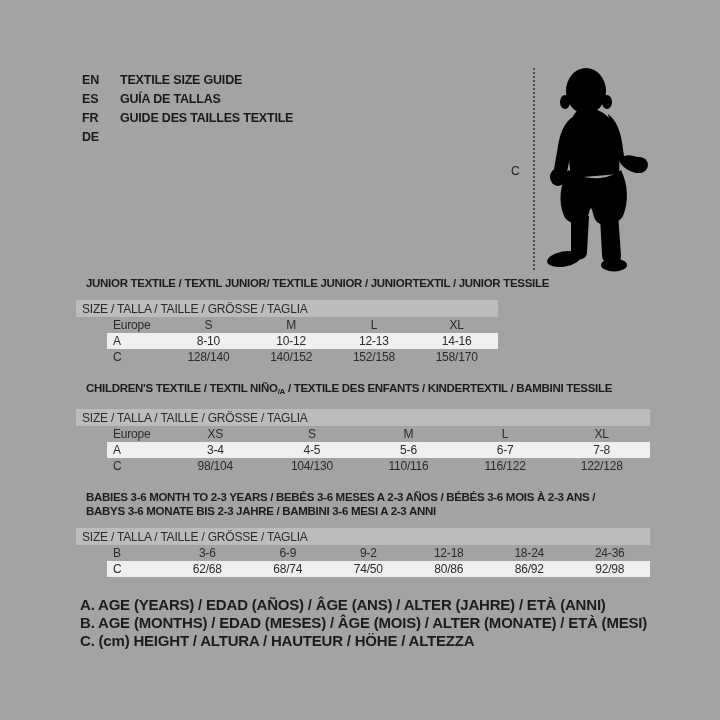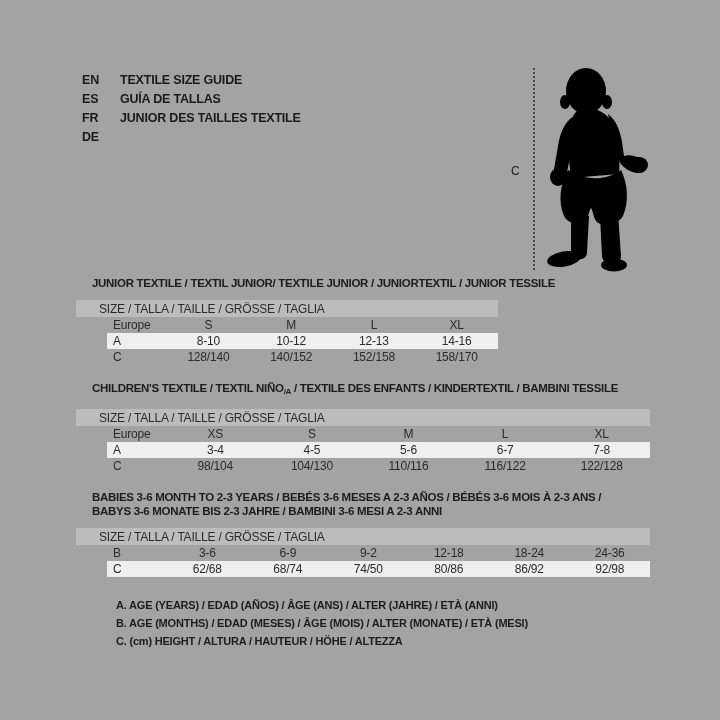--- a/index.html
+++ b/index.html
@@ -14,56 +14,56 @@
   .lang-label{font-size:12.5px;font-weight:bold;letter-spacing:-0.2px;white-space:nowrap;}
   
   .figure{position:absolute;left:505px;top:46px;width:180px;height:240px;}
   .height-line{position:absolute;left:28px;top:22px;height:202px;width:0;border-left:2px dotted #4a4a4a;}
   .height-label{position:absolute;left:6px;top:118px;font-size:12px;letter-spacing:-0.2px;color:#222;}
   .baby-svg{position:absolute;left:35px;top:4px;}
   
   .content{position:absolute;left:76px;top:276px;width:574px;}
   .sec-title{
     font-size:11.5px;font-weight:bold;letter-spacing:-0.3px;line-height:14px;
-    margin:0 0 9px 16px;white-space:nowrap;color:#1c1c1c;
+    margin:0 0 9px 10px;white-space:nowrap;color:#1c1c1c;
   }
   .sec-title .subsc{font-size:8px;vertical-align:-2px;}
   .stable{margin-bottom:16px;}
   .t-narrow{width:422px;}
   .t-wide{width:574px;}
   .thead{
     height:18px;background:#bcbcbc;border-top:1px solid #a3a3a3;
-    display:flex;align-items:center;padding-left:23px;box-sizing:border-box;
+    display:flex;align-items:center;padding-left:6px;box-sizing:border-box;
     font-size:12px;letter-spacing:-0.2px;color:#2b2b2b;text-align:center;
   }
   .trow{display:flex;height:16px;align-items:center;font-size:12px;letter-spacing:-0.2px;color:#2b2b2b;margin-left:31px;}
   .trow.stripe{background:#efefef;}
   .tlabel{width:60px;padding-left:6px;box-sizing:border-box;}
   .tcell{flex:1;text-align:center;}
   
   .footnotes{position:absolute;left:80px;top:596px;}
-  .footnote{font-size:11px;font-weight:bold;letter-spacing:-0.2px;line-height:18px;white-space:nowrap;color:#1c1c1c;margin-left:36px;}
+  .footnote{font-size:15px;font-weight:bold;letter-spacing:-0.2px;line-height:18px;white-space:nowrap;color:#1c1c1c;}
 </style>
 </head>
 <body>
 
 <div class="page">
 
   <div class="lang-list">
     <div class="lang-row">
       <span class="lang-code">EN</span>
       <span class="lang-label">TEXTILE SIZE GUIDE</span>
     </div>
     <div class="lang-row">
       <span class="lang-code">ES</span>
       <span class="lang-label">GUÍA DE TALLAS</span>
     </div>
     <div class="lang-row">
       <span class="lang-code">FR</span>
-      <span class="lang-label">JUNIOR DES TAILLES TEXTILE</span>
+      <span class="lang-label">GUIDE DES TAILLES TEXTILE</span>
     </div>
     <div class="lang-row">
       <span class="lang-code">DE</span>
     </div>
   </div>
 
   <div class="figure">
     <span class="height-label">C</span>
     <div class="height-line"></div>
     <svg class="baby-svg" width="140" height="230" viewBox="0 0 140 230" xmlns="http://www.w3.org/2000/svg">

